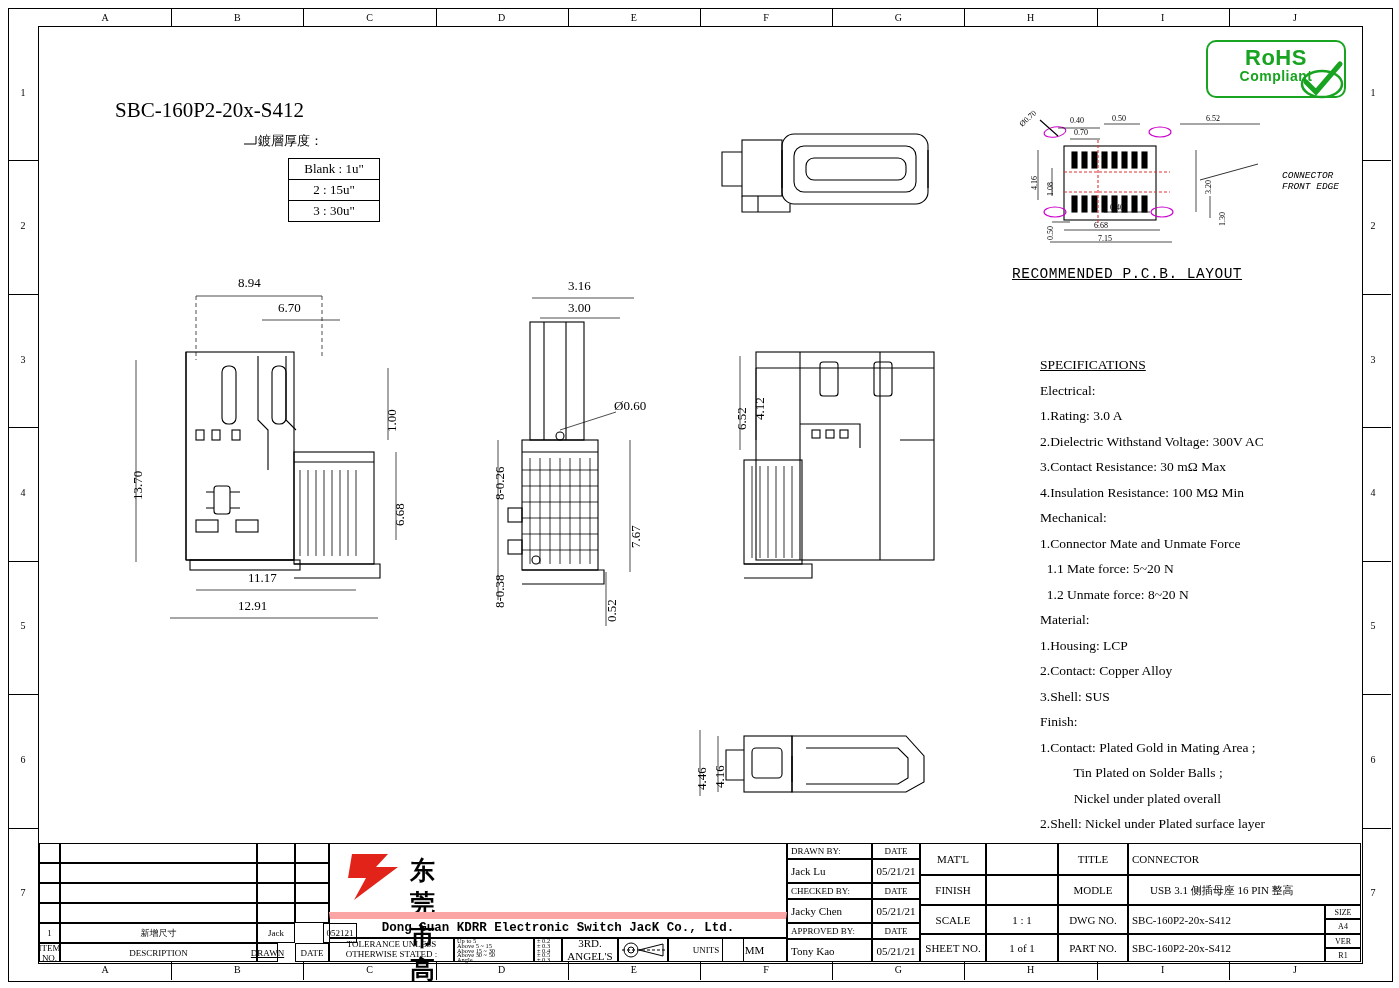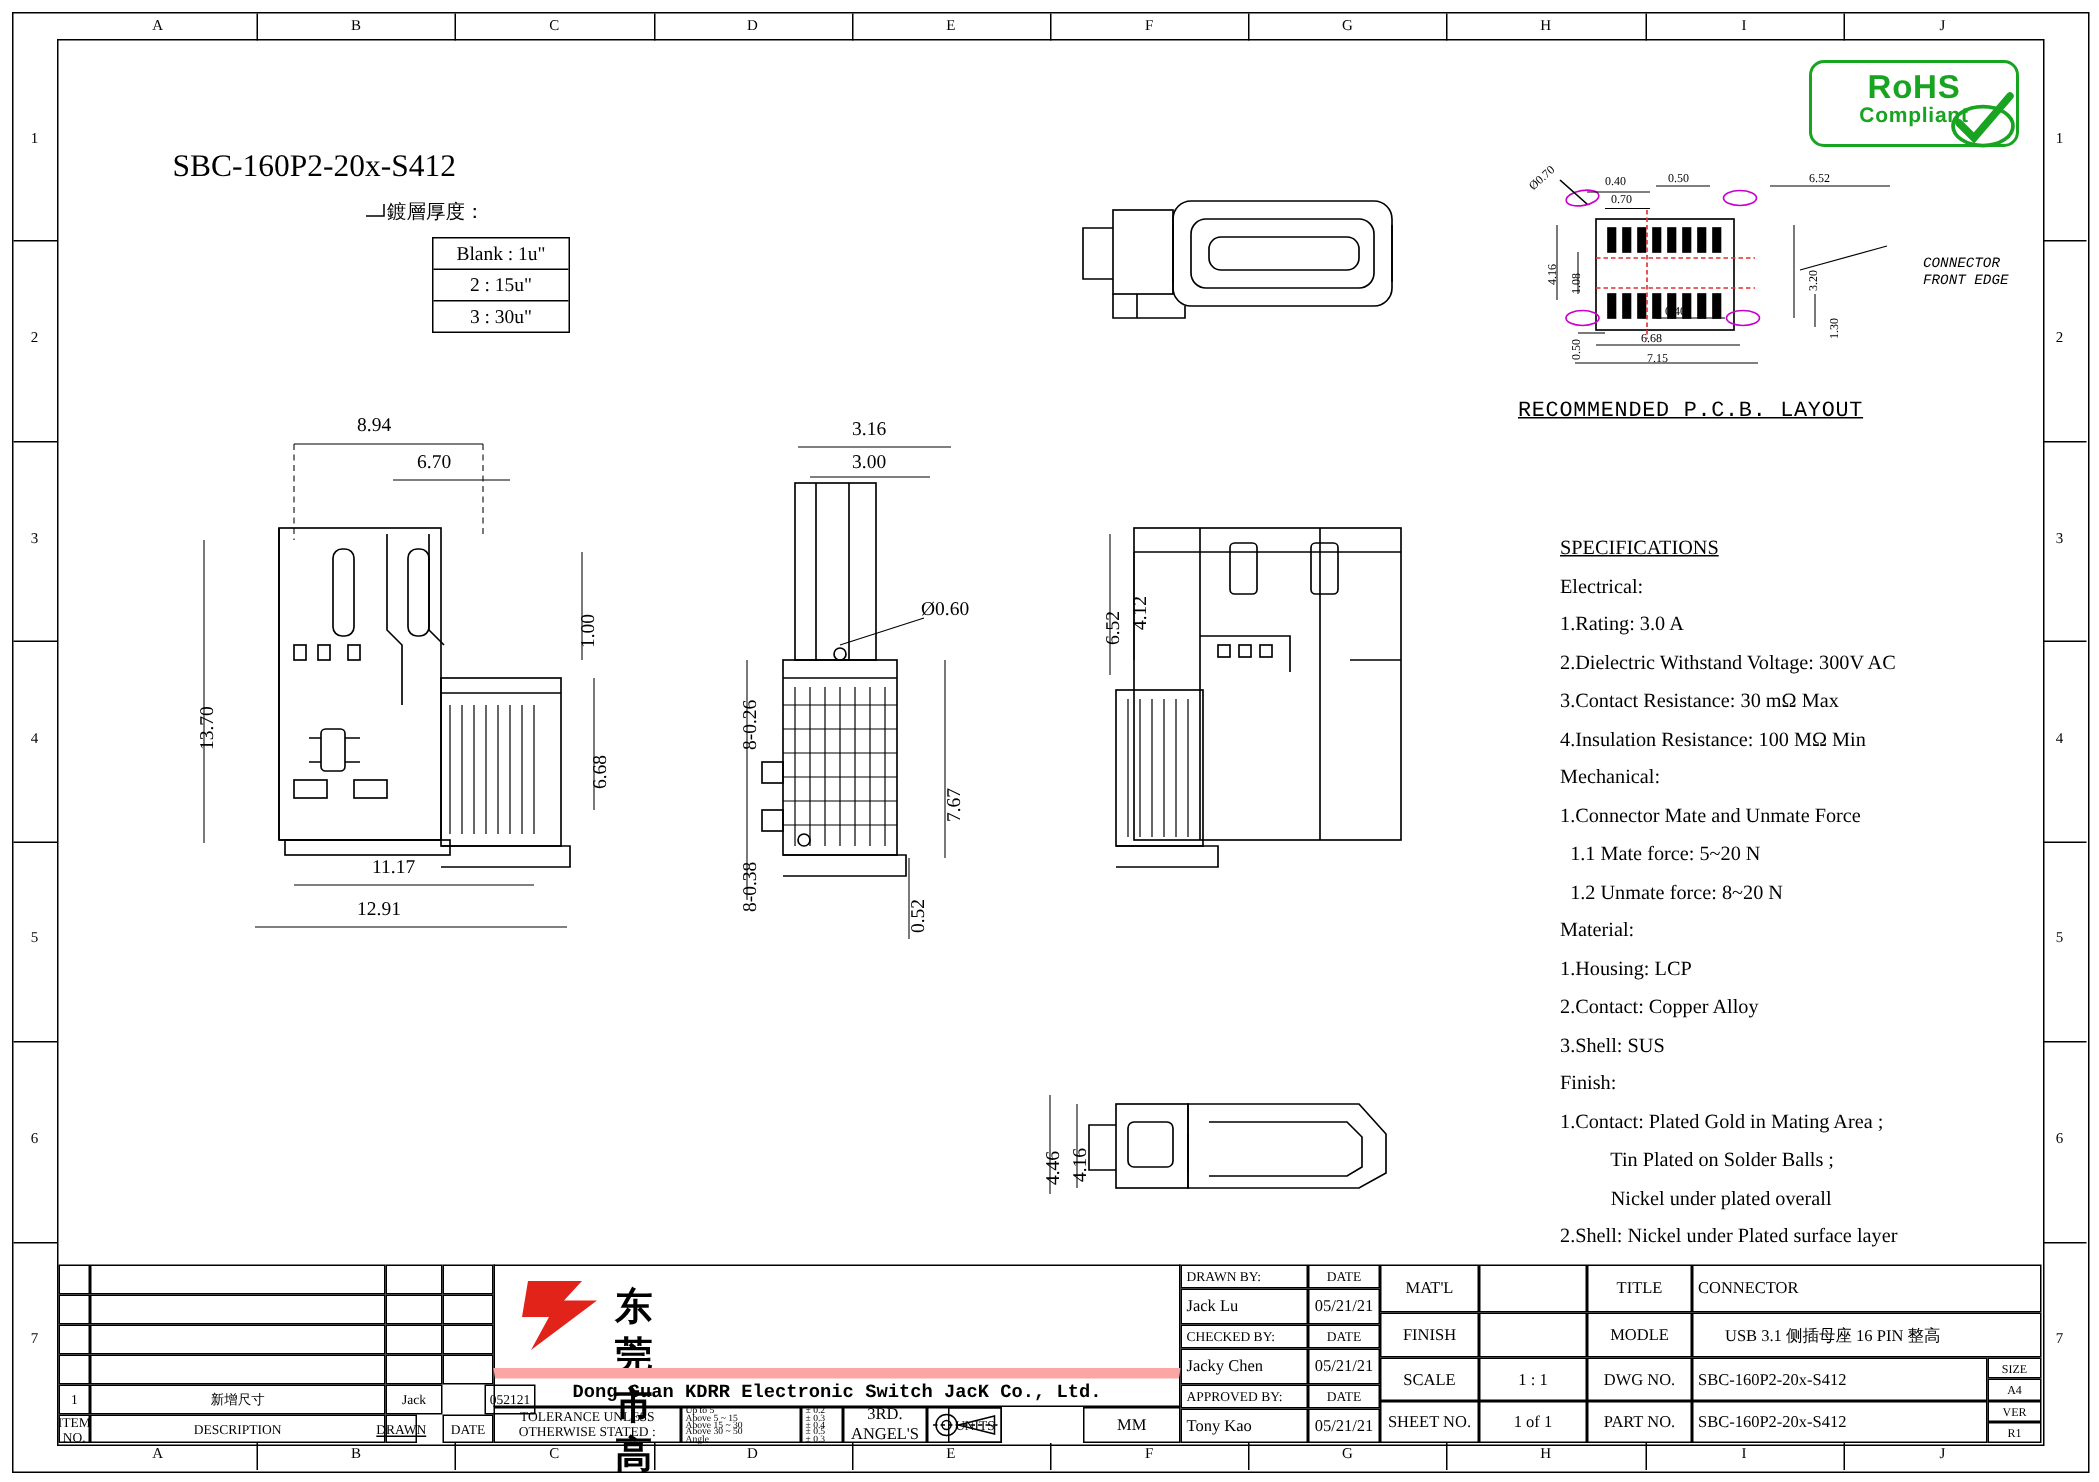--- a/index.html
+++ b/index.html
@@ -461,21 +461,21 @@
     </div>
     <div class="tb" style="left:618px;top:938px;width:50px;height:24px;"></div>
     <svg class="abs" style="left:622px;top:941px;" width="44" height="18">
       <g stroke="#000" fill="none" stroke-width="1">
         <circle cx="9" cy="9" r="7"></circle>
           <circle cx="9" cy="9" r="3"></circle>
         <path d="M17 9 L41 3 L41 15 Z"></path>
         <path d="M0 9 L44 9" stroke-dasharray="3,2"></path>
       </g>
     </svg>
-    <div class="tb" style="left:632px;top:938px;width:36px;height:24px;">UNITS</div>
+    <div class="tb" style="left:668px;top:938px;width:76px;height:24px;">UNITS</div>
     <div class="tb tbig" style="left:722px;top:938px;width:65px;height:24px;">MM</div>
 
     <div class="tb l" style="left:787px;top:843px;width:85px;height:16px;">DRAWN BY:</div>
     <div class="tb" style="left:872px;top:843px;width:48px;height:16px;">DATE</div>
     <div class="tb l tbig" style="left:787px;top:859px;width:85px;height:24px;">Jack  Lu</div>
     <div class="tb tbig" style="left:872px;top:859px;width:48px;height:24px;">05/21/21</div>
 
     <div class="tb l" style="left:787px;top:883px;width:85px;height:16px;">CHECKED BY:</div>
     <div class="tb" style="left:872px;top:883px;width:48px;height:16px;">DATE</div>
     <div class="tb l tbig" style="left:787px;top:899px;width:85px;height:24px;">Jacky Chen</div>

